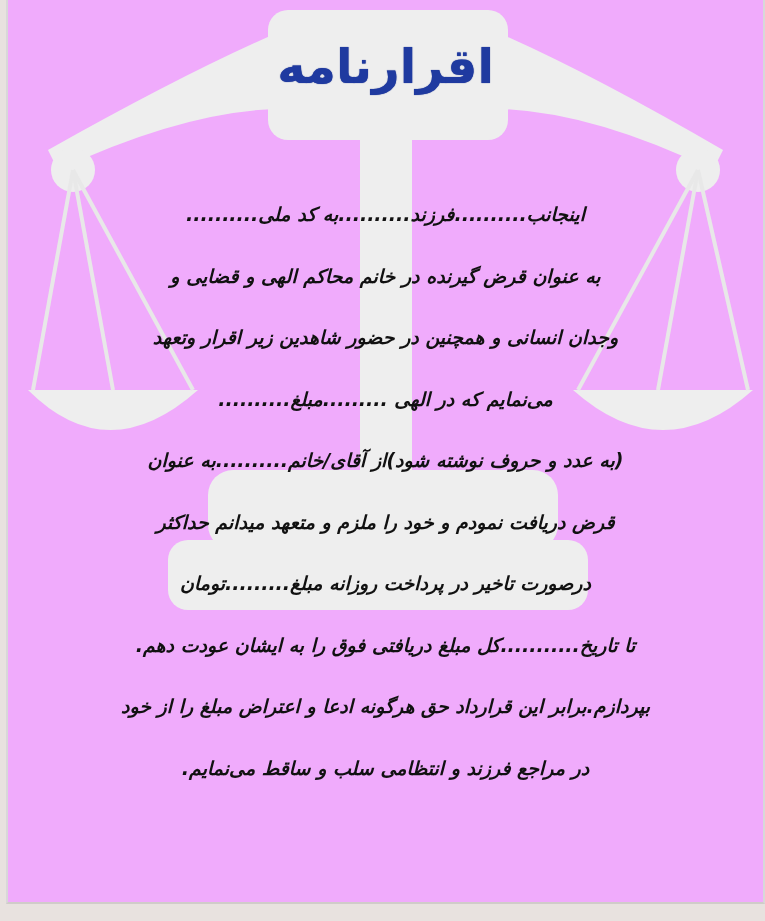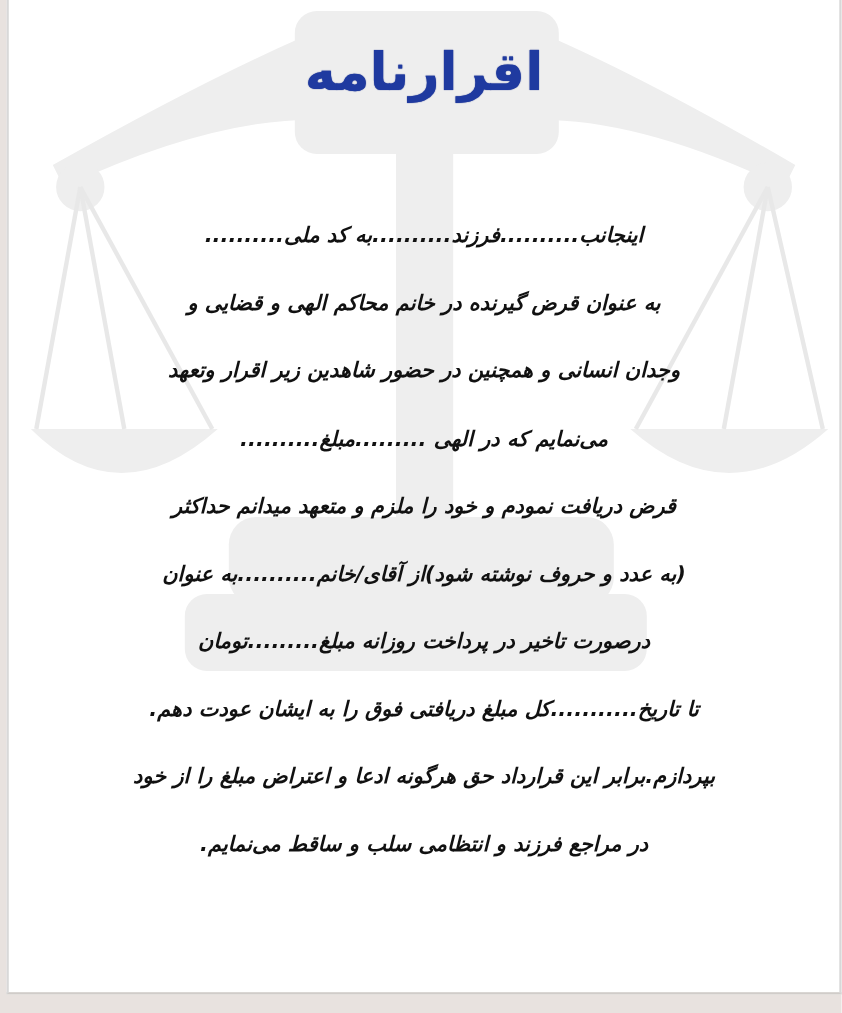--- a/index.html
+++ b/index.html
@@ -6,21 +6,21 @@
     body {
       width: 765px; height: 921px;
       background: #e8e2df;
       position: relative;
       overflow: hidden;
       font-family: "DejaVu Sans", sans-serif;
     }
     .page {
       position: absolute;
       left: 6px; top: 0; width: 755px; height: 902px;
-      background: #ffffff;
+      background: #f0abfc;
       border-left: 2px solid #d8d8d8;
       border-right: 2px solid #d8d8d8;
       border-bottom: 2px solid #d0ccc9;
       overflow: hidden;
     }
     .watermark { position: absolute; left: 0; top: 0; width: 755px; height: 902px; }
     .title {
       position: absolute; left: 0; right: 0; top: 38px;
       text-align: center;
       direction: rtl;
@@ -80,20 +80,20 @@
     </g>
   </svg>
 
   <div class="title">اقرارنامه</div>
 
   <div class="body-text">
     <div class="line">اینجانب..........فرزند..........به کد ملی..........</div>
     <div class="line">به عنوان قرض گیرنده در خانم محاکم الهی و قضایی و</div>
     <div class="line">وجدان انسانی و همچنین در حضور شاهدین زیر اقرار وتعهد</div>
     <div class="line">می‌نمایم که در الهی .........مبلغ..........</div>
+    <div class="line">(به عدد و حروف نوشته شود)از آقای/خانم..........به عنوان</div>
     <div class="line">قرض دریافت نمودم و خود را ملزم و متعهد میدانم حداکثر</div>
-    <div class="line">(به عدد و حروف نوشته شود)از آقای/خانم..........به عنوان</div>
     <div class="line">درصورت تاخیر در پرداخت روزانه مبلغ.........تومان</div>
     <div class="line">تا تاریخ...........کل مبلغ دریافتی فوق را به ایشان عودت دهم.</div>
     <div class="line">بپردازم.برابر این قرارداد حق هرگونه ادعا و اعتراض مبلغ را از خود</div>
     <div class="line">در مراجع فرزند و انتظامی سلب و ساقط می‌نمایم.</div>
   </div>
 </div>
 
 </body></html>

